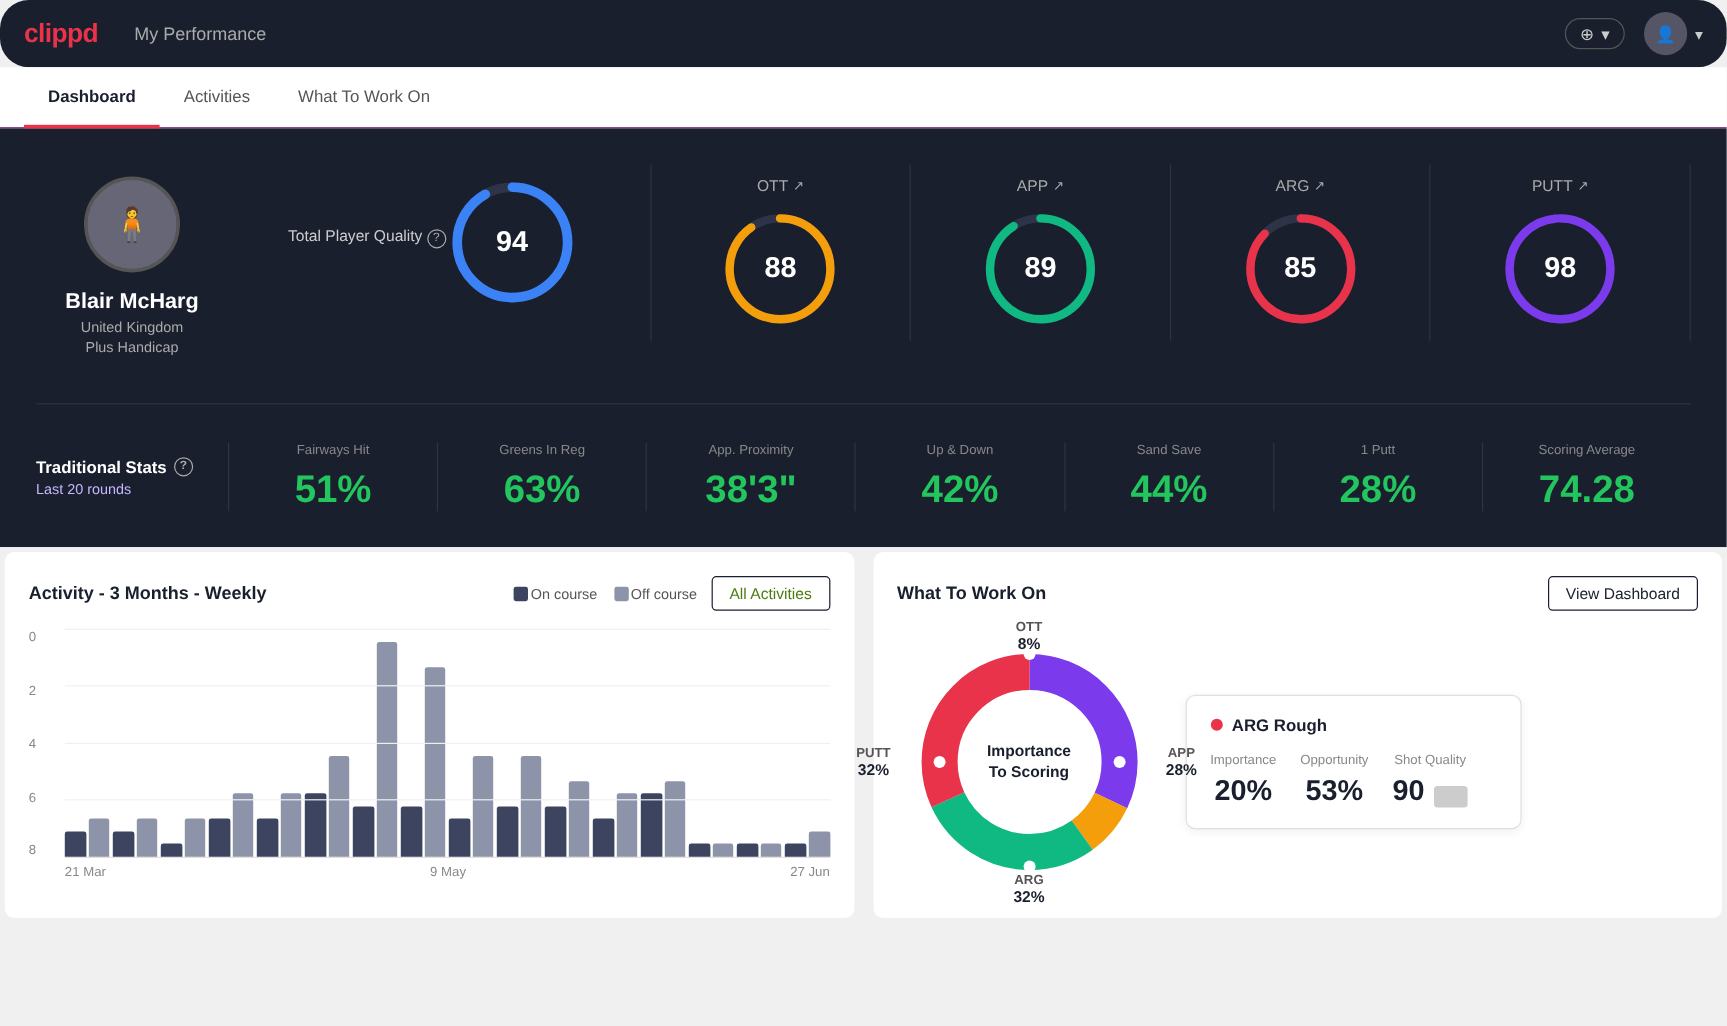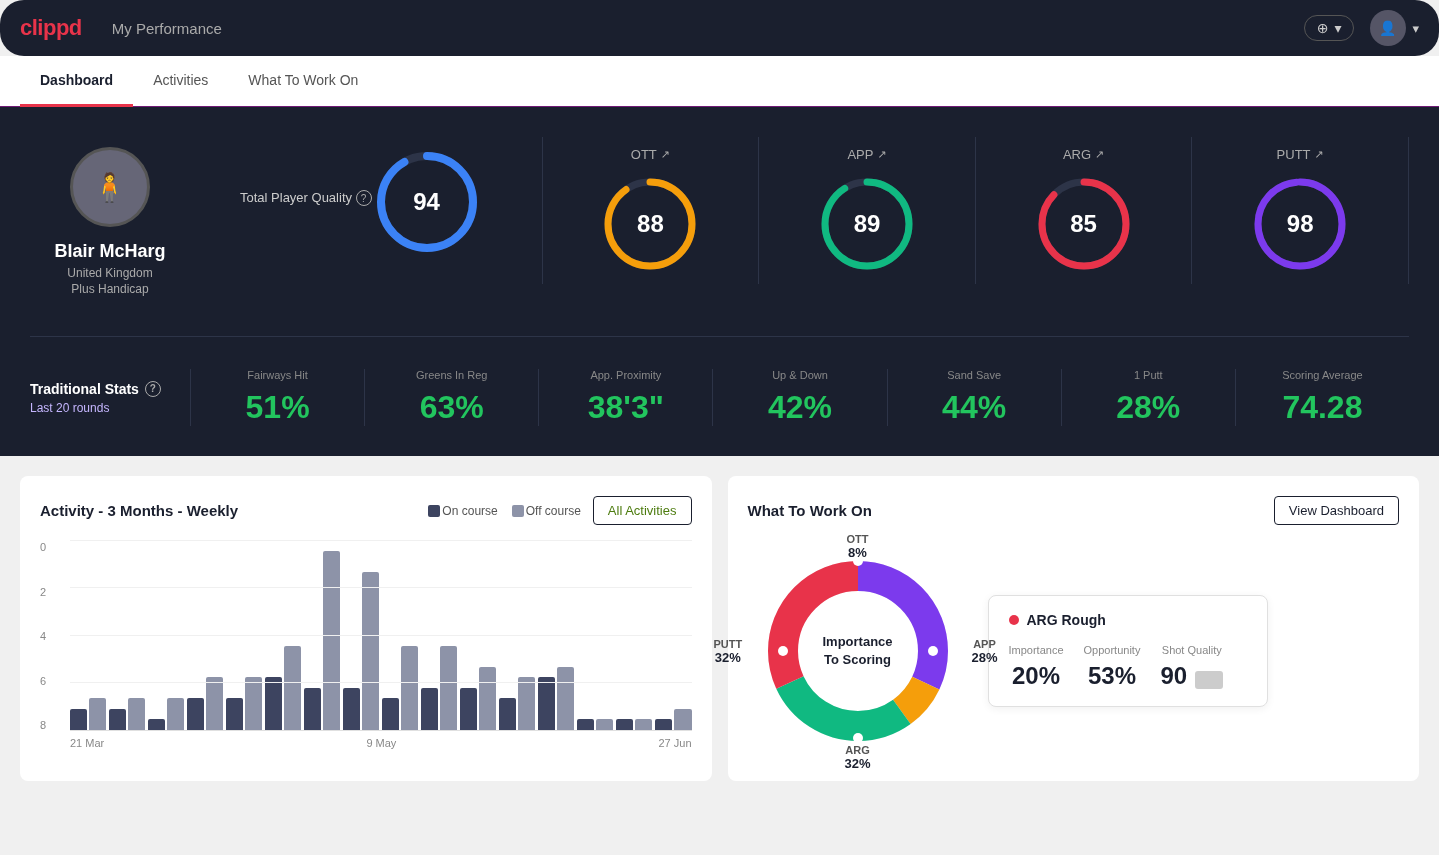--- a/index.html
+++ b/index.html
@@ -248,21 +248,21 @@
     .trad-metric-value {
       font-size: 32px;
       font-weight: 700;
       color: #22c55e;
     }
 
     
     .bottom-panels {
       display: flex;
       gap: 16px;
-      padding: 20px;
+      padding: 4px;
       background: #f0f0f0;
     }
     .panel {
       background: #fff;
       border-radius: 8px;
       padding: 20px;
       flex: 1;
     }
     .panel-header {
       display: flex;

